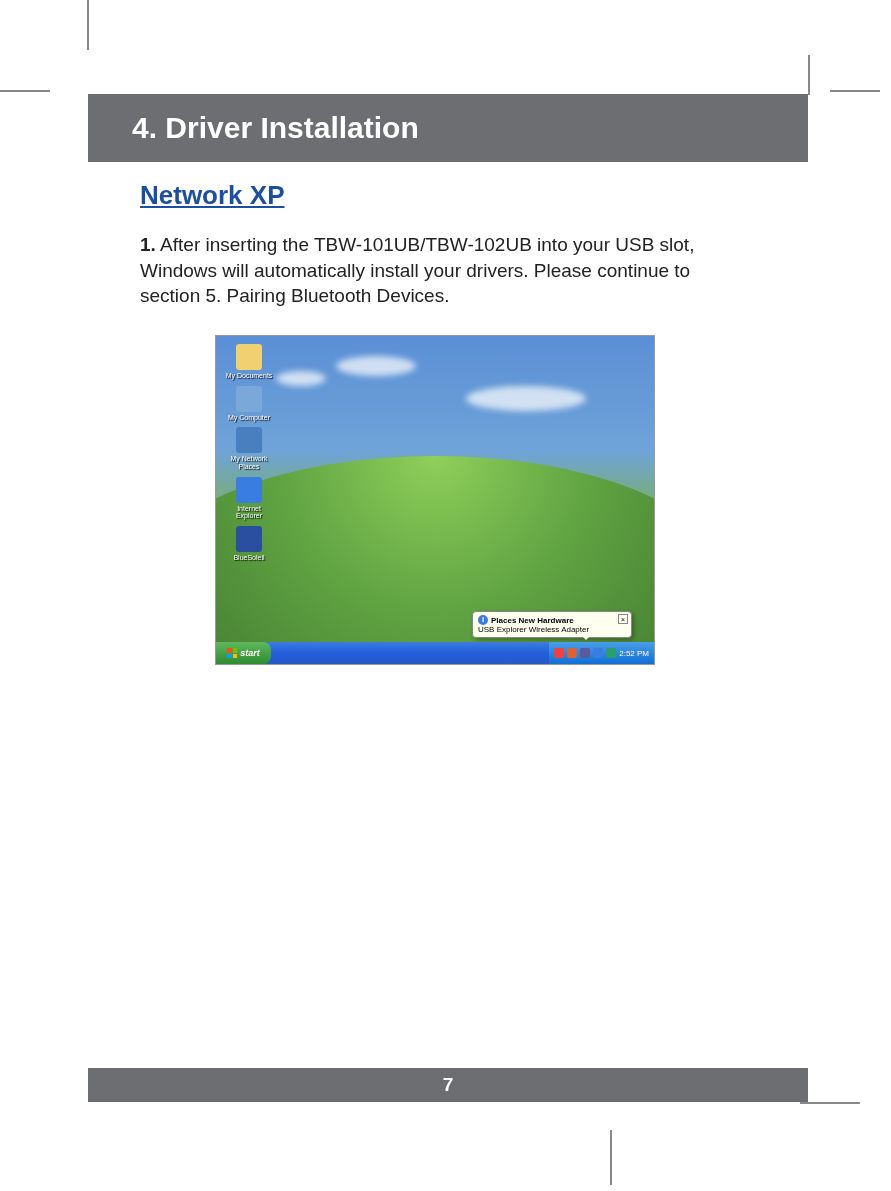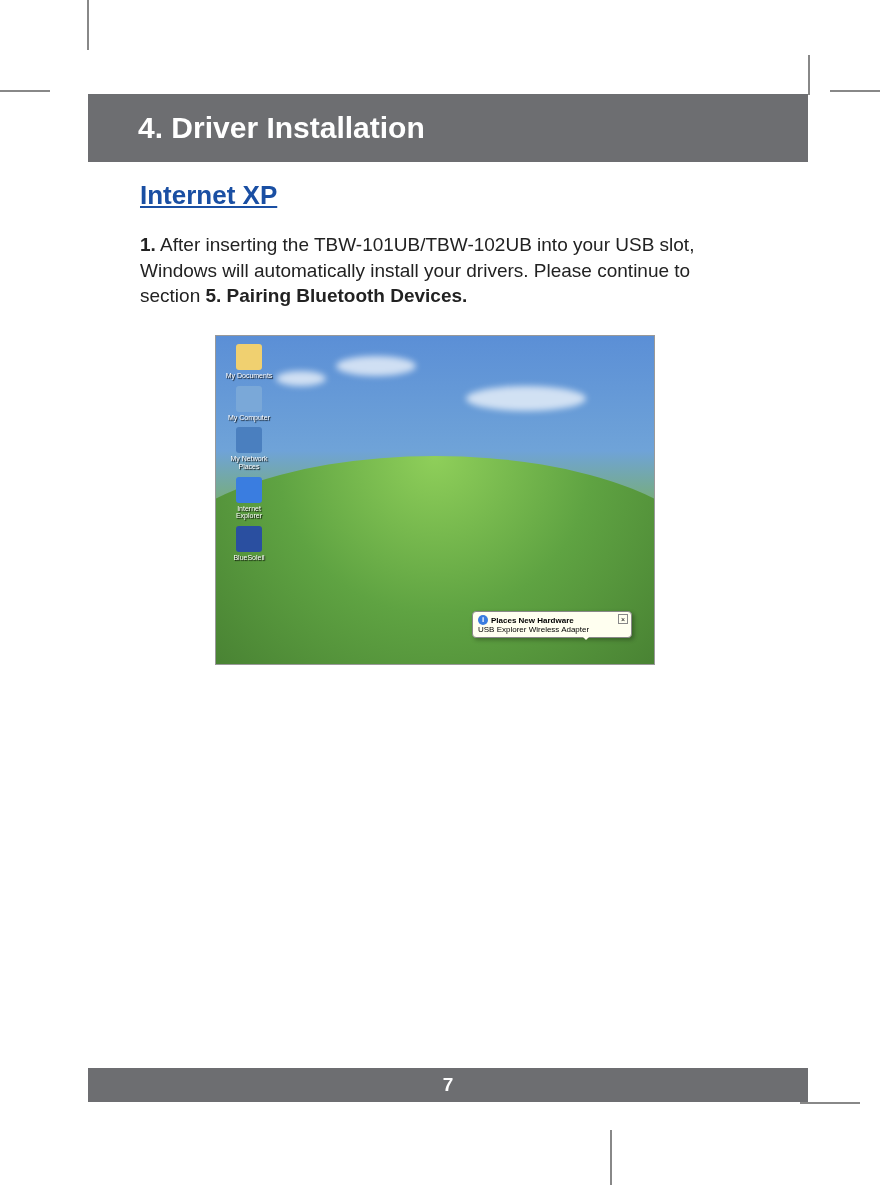--- a/index.html
+++ b/index.html
@@ -26,21 +26,20 @@
     background: #6d6e71;
     display: flex;
     align-items: center;
     padding-left: 44px;
   }
   .header-bar span {
     color: #fff;
     font-size: 30px;
     font-weight: bold;
     font-family: "Century Gothic", Arial, sans-serif;
-    margin-left: 6px;
   }
   .subheading {
     position: absolute;
     top: 180px;
     left: 140px;
     color: #1a4fa3;
     font-size: 26px;
     font-weight: bold;
     text-decoration: underline;
     font-family: "Century Gothic", Arial, sans-serif;
@@ -48,21 +47,21 @@
   .step {
     position: absolute;
     top: 232px;
     left: 140px;
     width: 570px;
     font-size: 19px;
     line-height: 1.35;
     color: #222;
   }
   .step .num { font-weight: bold; }
-  .step .bold { font-weight: bold; text-align: right; }
+  .step .bold { font-weight: normal; text-align: right; }
 
   .screenshot {
     position: absolute;
     top: 335px;
     left: 215px;
     width: 440px;
     height: 330px;
     border: 1px solid #999;
     overflow: hidden;
     background: linear-gradient(to bottom, #5b8fd6 0%, #6fa3d8 35%, #7ab060 55%, #4d8b3f 80%, #3a6b2e 100%);
@@ -229,21 +228,21 @@
 <div class="crop-left"></div>
 <div class="crop-top-right"></div>
 <div class="crop-right"></div>
 <div class="crop-bottom-right"></div>
 <div class="crop-bottom"></div>
 
 <div class="header-bar">
   <span>4. Driver Installation</span>
 </div>
 
-<div class="subheading">Internet XP</div>
+<div class="subheading">Network XP</div>
 
 <div class="step">
   <span class="num">1.</span>
   <span>After inserting the TBW-101UB/TBW-102UB into your USB slot, Windows will automatically install your drivers.  Please continue to section </span><span class="bold">5. Pairing Bluetooth Devices.</span>
 </div>
 
 <div class="screenshot">
   <div class="cloud" style="top:20px;left:120px;width:80px;height:20px;"></div>
   <div class="cloud" style="top:50px;left:250px;width:120px;height:25px;"></div>
   <div class="cloud" style="top:35px;left:60px;width:50px;height:15px;"></div>
@@ -274,18 +273,37 @@
 
   <div class="balloon">
     <div class="bclose">×</div>
     <div class="btitle">
       <span class="info-icon">i</span>
       <span>Places New Hardware</span>
     </div>
     <div>USB Explorer Wireless Adapter</div>
   </div>
 
+  <div class="taskbar">
+    <div class="start-btn">
+      <div class="winlogo">
+          <div></div>
+          <div></div>
+          <div></div>
+          <div></div>
+        </div>
+      <span>start</span>
+    </div>
+    <div class="tray" id="tray-area">
+      <div class="tray-icon" style="background: rgb(240, 64, 64);"></div>
+        <div class="tray-icon" style="background: rgb(224, 96, 48);"></div>
+        <div class="tray-icon" style="background: rgb(90, 90, 154);"></div>
+        <div class="tray-icon" style="background: rgb(58, 125, 224);"></div>
+        <div class="tray-icon" style="background: rgb(42, 159, 106);"></div>
+        <span>2:52 PM</span>
+    </div>
+  </div>
 </div>
 
 <div class="footer-bar">
   <span class="page-num">7</span>
   <span class="lang">English</span>
 </div>
 
 </body></html>

